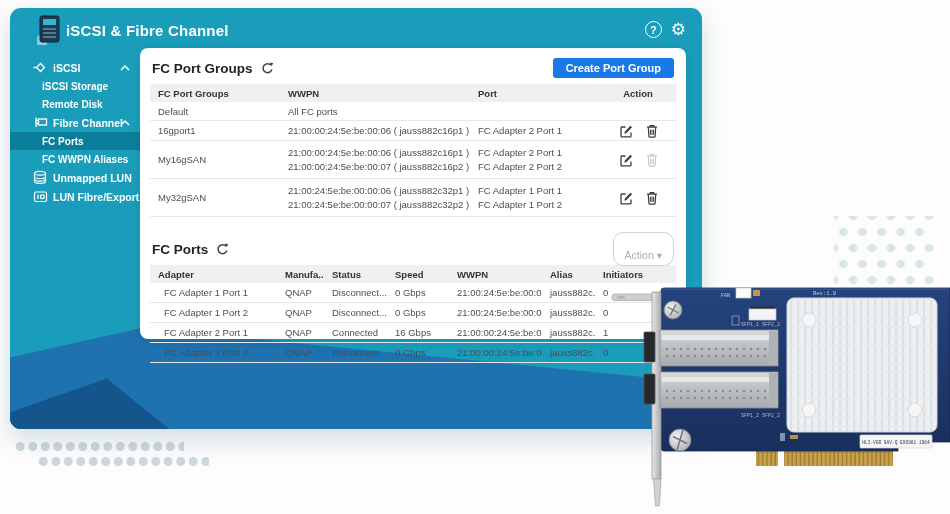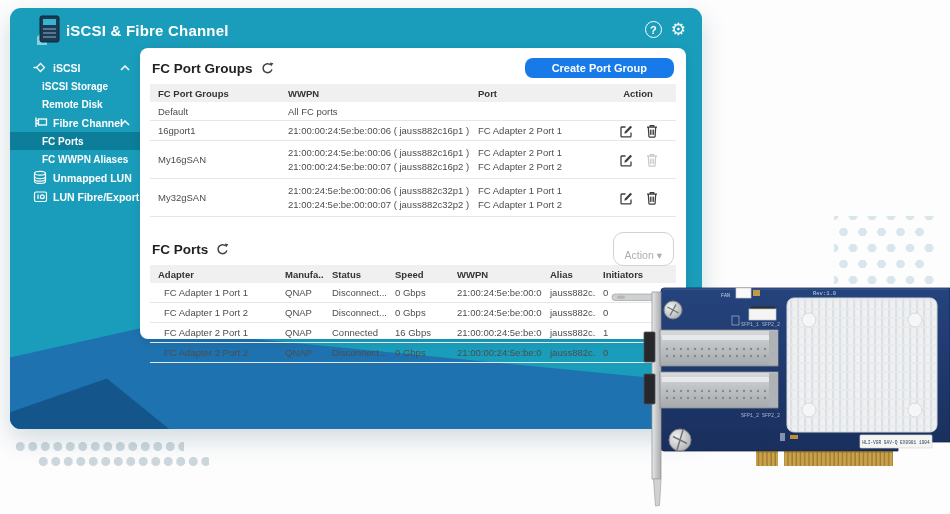--- a/index.html
+++ b/index.html
@@ -45,22 +45,22 @@
   .nav-row .chev { position:absolute; right:10px; top:7px; }
   .nav-sel { background:#0c7e9a; }
 
   
   .panel { left:130px; top:40px; width:546px; height:291px; background:#fff; border-radius:8px;
     padding:10px 10px 0 10px; box-shadow:0 2px 10px rgba(0,0,0,.10); }
   .sec-head { height:20px; display:flex; align-items:center; margin-bottom:6px; }
   .sec-title { font-size:13.5px; font-weight:bold; color:#222; margin-left:2px; }
   .refresh { color:#444; margin-left:8px; display:flex; align-items:center; }
   .spacer { flex:1; }
-  .btn-primary { height:20px; background:#1879e8; color:#fff; border:none; border-radius:8px;
-    font-family:inherit; font-size:11px; font-weight:bold; padding:0 27px; margin-right:2px; }
+  .btn-primary { height:20px; background:#1879e8; color:#fff; border:none; border-radius:3px;
+    font-family:inherit; font-size:11px; font-weight:bold; padding:0 13px; margin-right:2px; }
   .btn-ghost { height:19px; background:#fff; color:#aeaeae; border:1px solid #d2d2d2; border-radius:10px;
     font-family:inherit; font-size:10.5px; padding:16px 11px; margin-right:2px; }
 
   .thead { display:flex; height:18px; background:#f0f0f0; align-items:center; }
   .thead .cell { font-size:9.5px; font-weight:bold; color:#333; }
   .cell { padding-left:8px; overflow:hidden; white-space:nowrap; }
   .trow { display:flex; align-items:center; border-bottom:1px solid #e6e6e6; font-size:9.5px; color:#4d4d4d; }
   .trow .two { display:flex; flex-direction:column; justify-content:center; gap:3px; }
   .h19 { height:19px; } .h20 { height:20px; } .h38 { height:38px; }
   .c1 { width:130px; } .c2 { width:190px; } .c3 { width:130px; }

